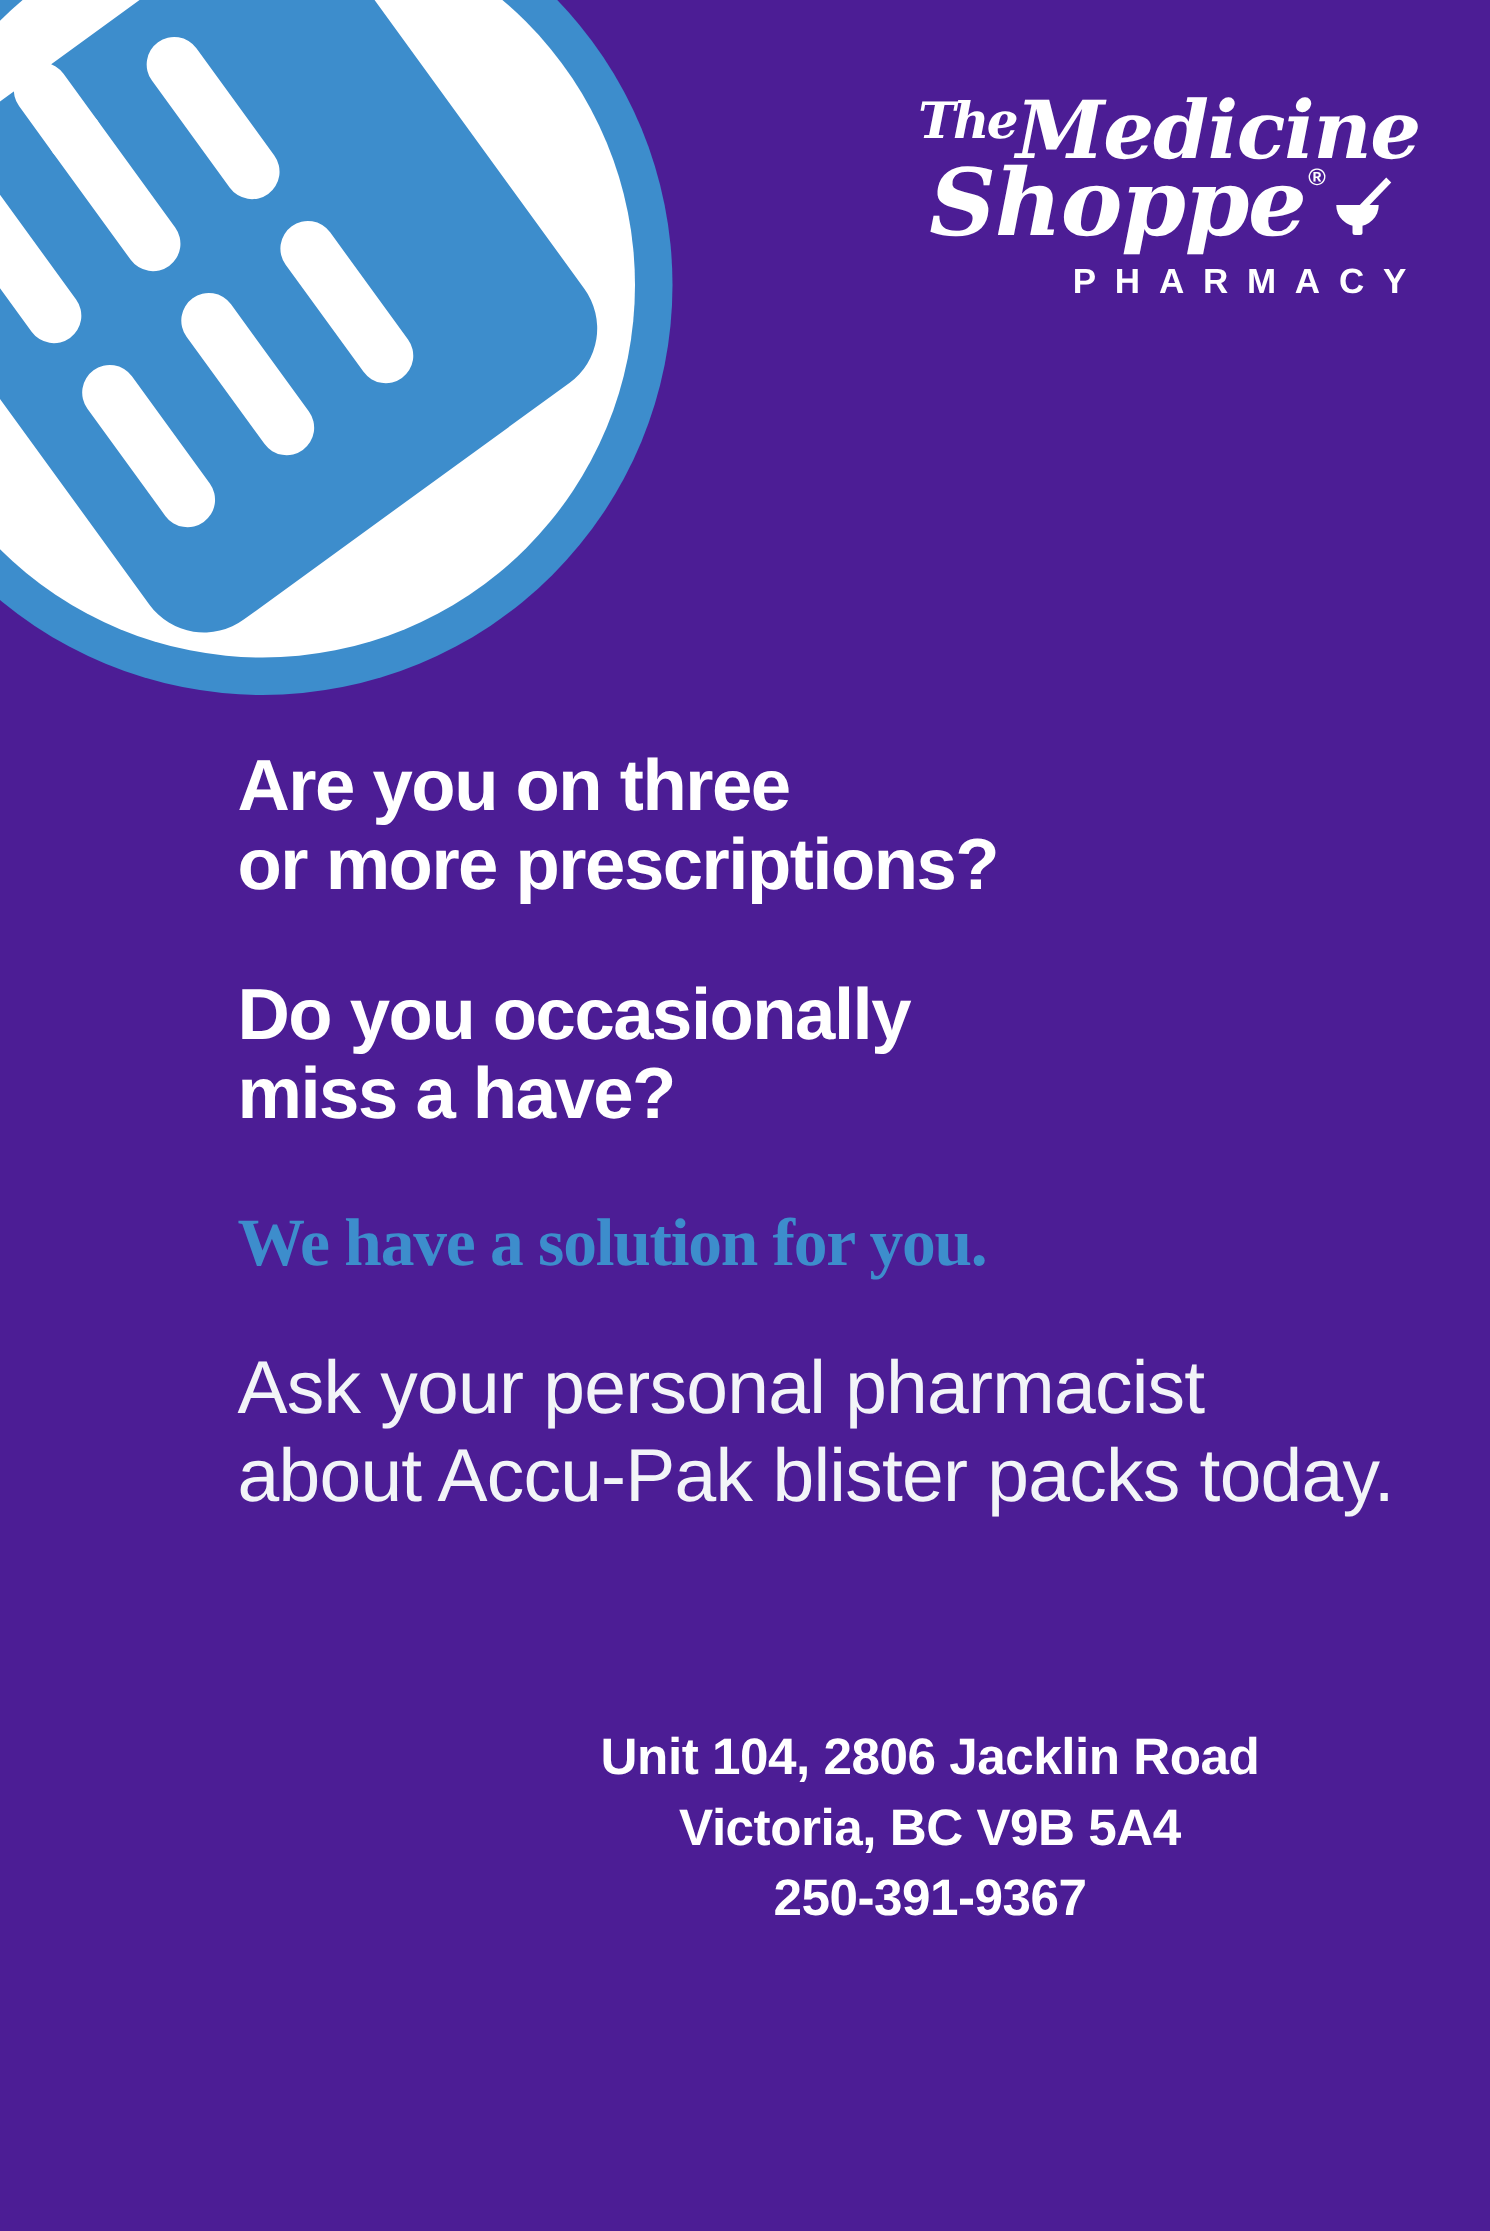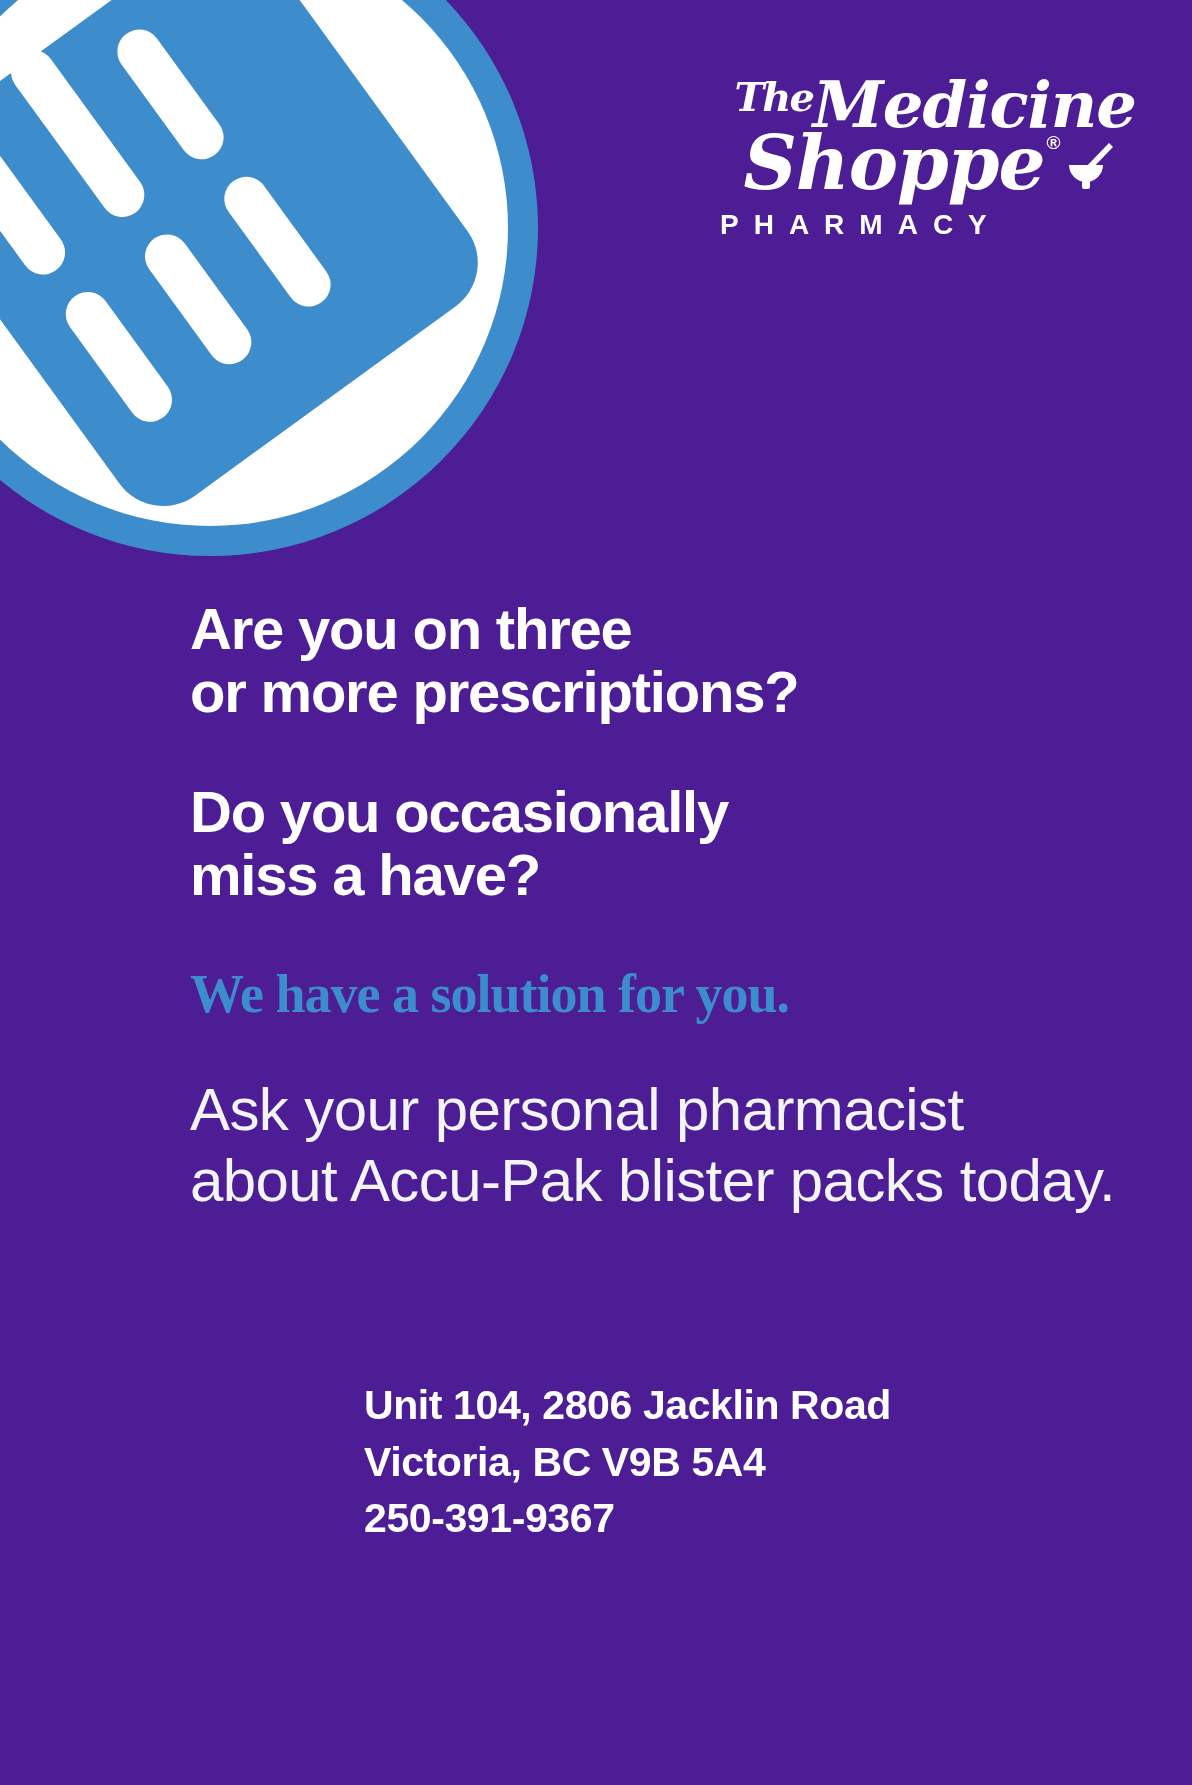--- a/index.html
+++ b/index.html
@@ -118,21 +118,21 @@
   }
   #logo-line3 {
     display: block;
     font-family: "Liberation Sans", sans-serif;
     font-style: normal;
     font-weight: bold;
     font-size: 28px;
     letter-spacing: 15px;
     margin-top: 8px;
     padding-right: 0px;
-    text-align: left;
+    text-align: right;
     color: #ffffff;
   }
 
   
   #content {
     position: absolute;
     left: 150px;
     top: 598px;
     width: 930px;
     margin-left: 40px;
@@ -167,21 +167,21 @@
     letter-spacing: -0.6px;
     margin: 0;
   }
 
   
   #footer {
     position: absolute;
     right: 68px;
     bottom: 238px;
     width: 760px;
-    text-align: left;
+    text-align: center;
     margin-top: 22px;
   }
   .footer-line {
     font-family: "Liberation Sans", sans-serif;
     font-weight: bold;
     font-size: 41px;
     line-height: 1.38;
     color: #ffffff;
     letter-spacing: -0.4px;
     display: block;

